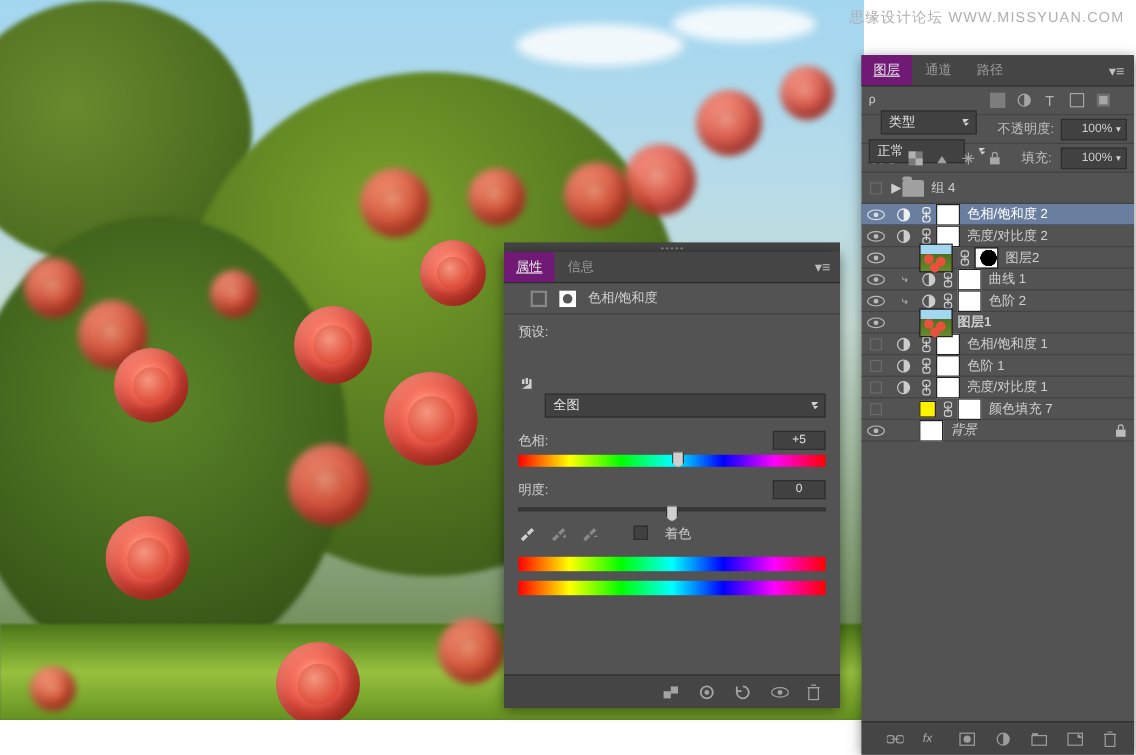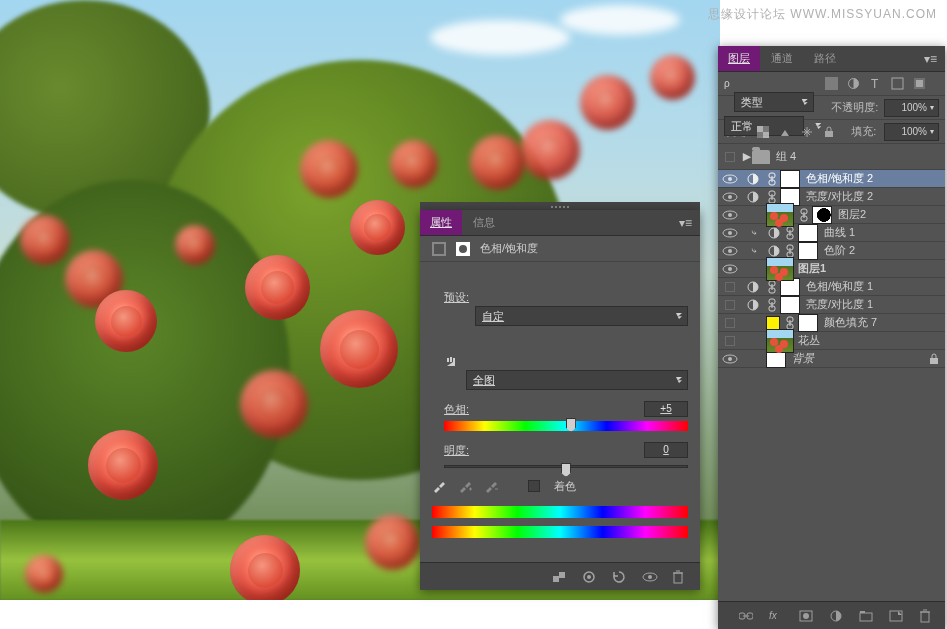--- a/index.html
+++ b/index.html
@@ -25,23 +25,23 @@
 .panel { position: absolute; background: #535353; color: #cfcfcf; font-size: 11px; box-shadow: 0 2px 10px rgba(0,0,0,0.5); }
 .panel-tabs { display: flex; align-items: center; height: 26px; background: #454545; border-bottom: 1px solid #2d2d2d; gap:1px; }
 .tab { padding: 0 10px; height: 100%; display: flex; align-items: center; color: #9a9a9a; cursor: pointer; }
 .tab.active { background: #701a75; color: #e4e4e4; text-decoration: underline; }
 .panel-menu { margin-left: auto; padding: 0 8px; color: #bfbfbf; font-size: 12px; }
 
 
 .props { left: 420px; top: 210px; width: 280px; height: 380px; }
 .drag-dots { position: absolute; left: 420px; top: 202px; width: 280px; height: 8px; background: #454545; display:flex; align-items:center; justify-content:center;}
 .drag-dots span{width:20px;height:3px;background-image:radial-gradient(circle,#888 1px,transparent 1px);background-size:4px 4px;}
-.subhead { display: flex; align-items: center; height: 26px; border-bottom: 1px solid #434343; padding: 0 12px; gap: 8px; }
+.subhead { display: flex; align-items: center; height: 26px; border-bottom: 1px solid #434343; padding: 0 22px; gap: 8px; }
 .icn { display: inline-flex; align-items: center; width: 16px; height: 16px; }
-.row { padding: 7px 12px 0 24px; text-decoration: underline; }
+.row { padding: 7px 12px 0 12px; }
 .label-row { display: flex; align-items: center; gap: 6px; }
 select, .select { flex: 1; height: 20px; background: #414141; color: #e0e0e0; border: 1px solid #2e2e2e; font-size: 11px; padding: 0 6px; appearance: none; border-radius: 0; }
 .sel-wrap{position:relative; flex:1; display:flex;margin-top:37px;}
 .sel-wrap::after{content:"";position:absolute;right:6px;top:50%;width:6px;height:6px;margin-top:-3px;background:linear-gradient(#cfcfcf,#cfcfcf);clip-path:polygon(0 0,100% 0,50% 45%,0 55%,100% 55%,50% 100%);}
 .slider-row { margin-top: 4px; }
 .slbl { display: flex; justify-content: space-between; align-items: center; padding: 0; }
 .valbox { width: 44px; height: 16px; background: #414141; border: 1px solid #2e2e2e; color: #e0e0e0; font-size: 10px; text-align: center; line-height: 14px; }
 .track { position: relative; height: 8px; margin-top: 4px; border-radius: 0; }
 .track-hue { background: linear-gradient(90deg,#f00,#ff0,#0f0,#0ff,#00f,#f0f,#f00); height:10px; }
 .track-sat { background: linear-gradient(90deg,#808080,#f00); height:10px; }
@@ -148,23 +148,20 @@
     <span class="icn">
         <svg width="14" height="14">
           <rect width="14" height="14" fill="#fff"></rect>
           <circle cx="7" cy="7" r="4" fill="#555"></circle>
         </svg>
       </span>
     <span>色相/饱和度</span>
   </div>
   <div class="row label-row">
     <span>预设:</span>
-    <div class="sel-wrap">
-        <select><option>自定</option></select>
-      </div>
   </div>
   <div class="row label-row">
     <span class="icn">
         <svg width="14" height="14">
           <path d="M3 7 L3 3 L5 3 L5 7 M6 7 L6 2 L8 2 L8 7 M9 7 L9 3 L11 3 L11 7 L11 11 L3 11 Z" fill="#cfcfcf"></path>
         </svg>
       </span>
     <div class="sel-wrap">
         <select><option>全图</option></select>
       </div>
@@ -502,69 +499,83 @@
           <svg width="8" height="14">
             <rect x="1" y="1" width="6" height="5" rx="2" fill="none" stroke="#ccc"></rect>
             <rect x="1" y="8" width="6" height="5" rx="2" fill="none" stroke="#ccc"></rect>
             <line x1="4" y1="4" x2="4" y2="10" stroke="#ccc"></line>
           </svg>
         </span>
       <div class="mask-sw"></div>
       <span class="lname">色相/饱和度 1</span>
     </div>
 
-
     <div class="layer indent1">
       <div class="eye">
           <span class="sq"></span>
         </div>
       <div class="subcol">
           <span class="adj-ic">
             <svg width="14" height="14">
               <circle cx="7" cy="7" r="5" fill="none" stroke="#ccc"></circle>
               <path d="M7 2a5 5 0 0 1 0 10z" fill="#ccc"></path>
             </svg>
           </span>
         </div>
       <span class="link-ic">
           <svg width="8" height="14">
             <rect x="1" y="1" width="6" height="5" rx="2" fill="none" stroke="#ccc"></rect>
             <rect x="1" y="8" width="6" height="5" rx="2" fill="none" stroke="#ccc"></rect>
             <line x1="4" y1="4" x2="4" y2="10" stroke="#ccc"></line>
           </svg>
         </span>
       <div class="mask-sw"></div>
+      <span class="lname">色阶 1</span>
+    </div>
+
+    <div class="layer indent1">
+      <div class="eye">
+          <span class="sq"></span>
+        </div>
+      <div class="subcol">
+          <span class="adj-ic">
+            <svg width="14" height="14">
+              <circle cx="7" cy="7" r="5" fill="none" stroke="#ccc"></circle>
+              <path d="M7 2a5 5 0 0 1 0 10z" fill="#ccc"></path>
+            </svg>
+          </span>
+        </div>
+      <span class="link-ic">
+          <svg width="8" height="14">
+            <rect x="1" y="1" width="6" height="5" rx="2" fill="none" stroke="#ccc"></rect>
+            <rect x="1" y="8" width="6" height="5" rx="2" fill="none" stroke="#ccc"></rect>
+            <line x1="4" y1="4" x2="4" y2="10" stroke="#ccc"></line>
+          </svg>
+        </span>
+      <div class="mask-sw"></div>
       <span class="lname">亮度/对比度 1</span>
     </div>
 
     <div class="layer indent1">
       <div class="eye">
           <span class="sq"></span>
         </div>
       <div class="subcol"></div>
       <div class="yellow-sw"></div>
       <span class="link-ic">
           <svg width="8" height="14">
             <rect x="1" y="1" width="6" height="5" rx="2" fill="none" stroke="#ccc"></rect>
             <rect x="1" y="8" width="6" height="5" rx="2" fill="none" stroke="#ccc"></rect>
             <line x1="4" y1="4" x2="4" y2="10" stroke="#ccc"></line>
           </svg>
         </span>
       <div class="mask-sw"></div>
       <span class="lname">颜色填充 7</span>
     </div>
 
-    <div class="layer">
-      <div class="eye">
-          <span class="sq"></span>
-        </div>
-      <div class="subcol"></div>
-      <div class="thumb-sw img-th"></div>
-      <span class="lname">花丛</span>
-    </div>
 
     <div class="layer">
       <div class="eye">
           <svg width="16" height="12">
             <ellipse cx="8" cy="6" rx="7" ry="4" fill="none" stroke="#ccc"></ellipse>
             <circle cx="8" cy="6" r="2" fill="#ccc"></circle>
           </svg>
         </div>
       <div class="subcol"></div>
       <div class="mask-sw"></div>

